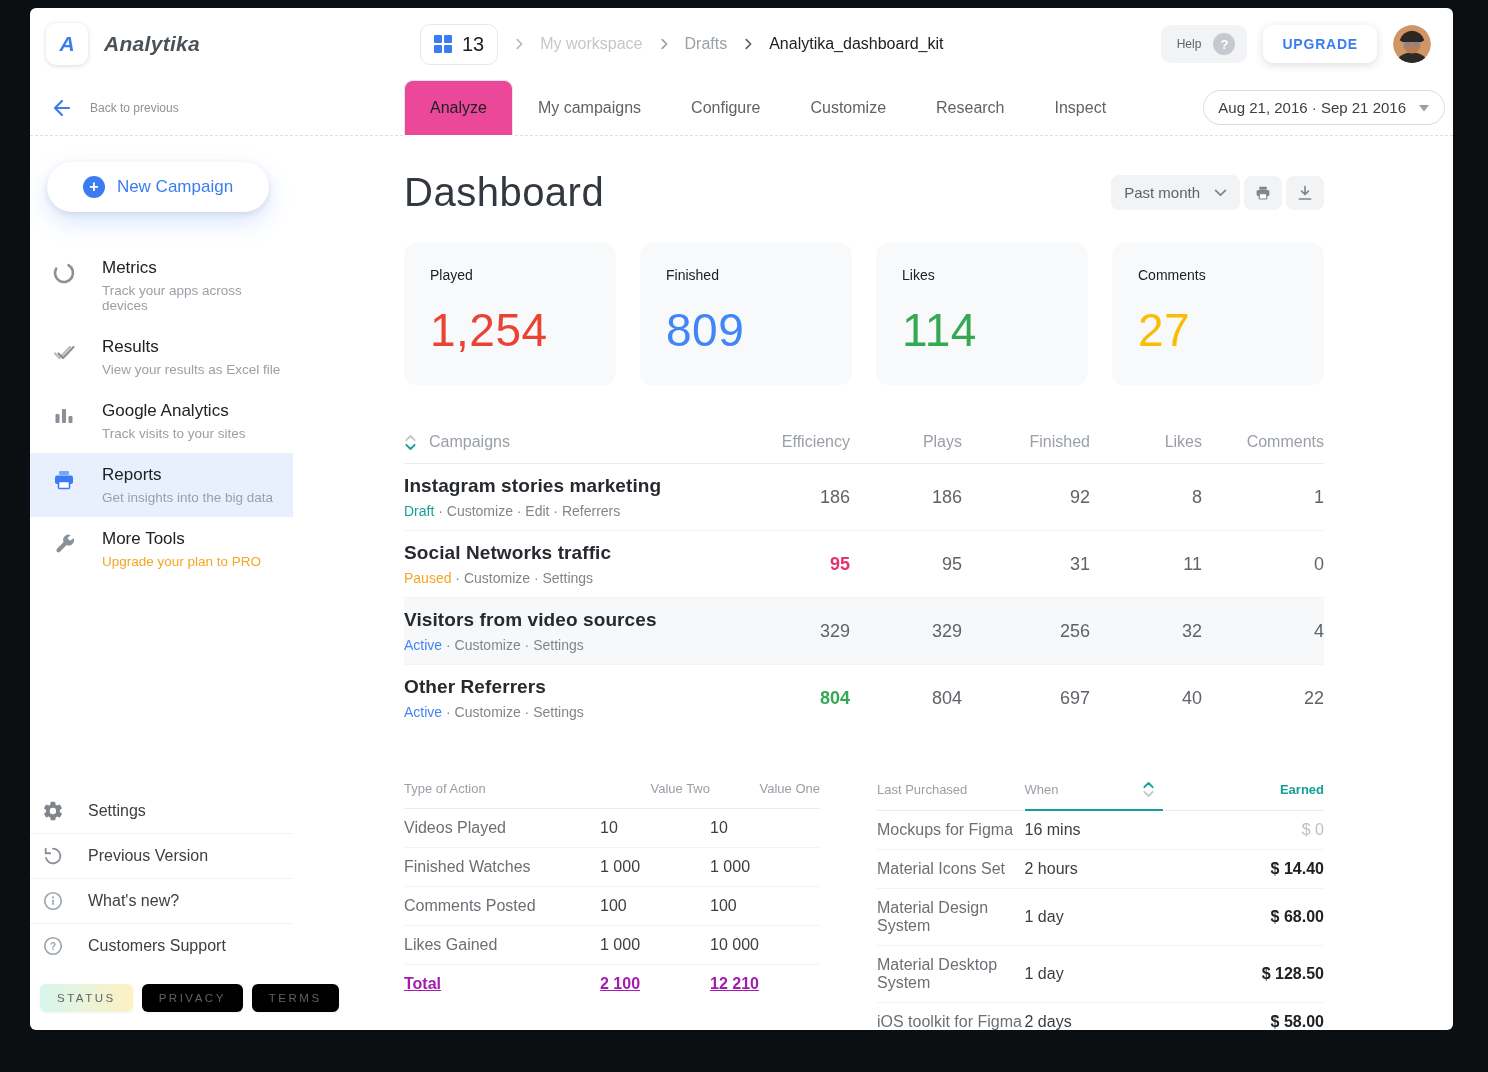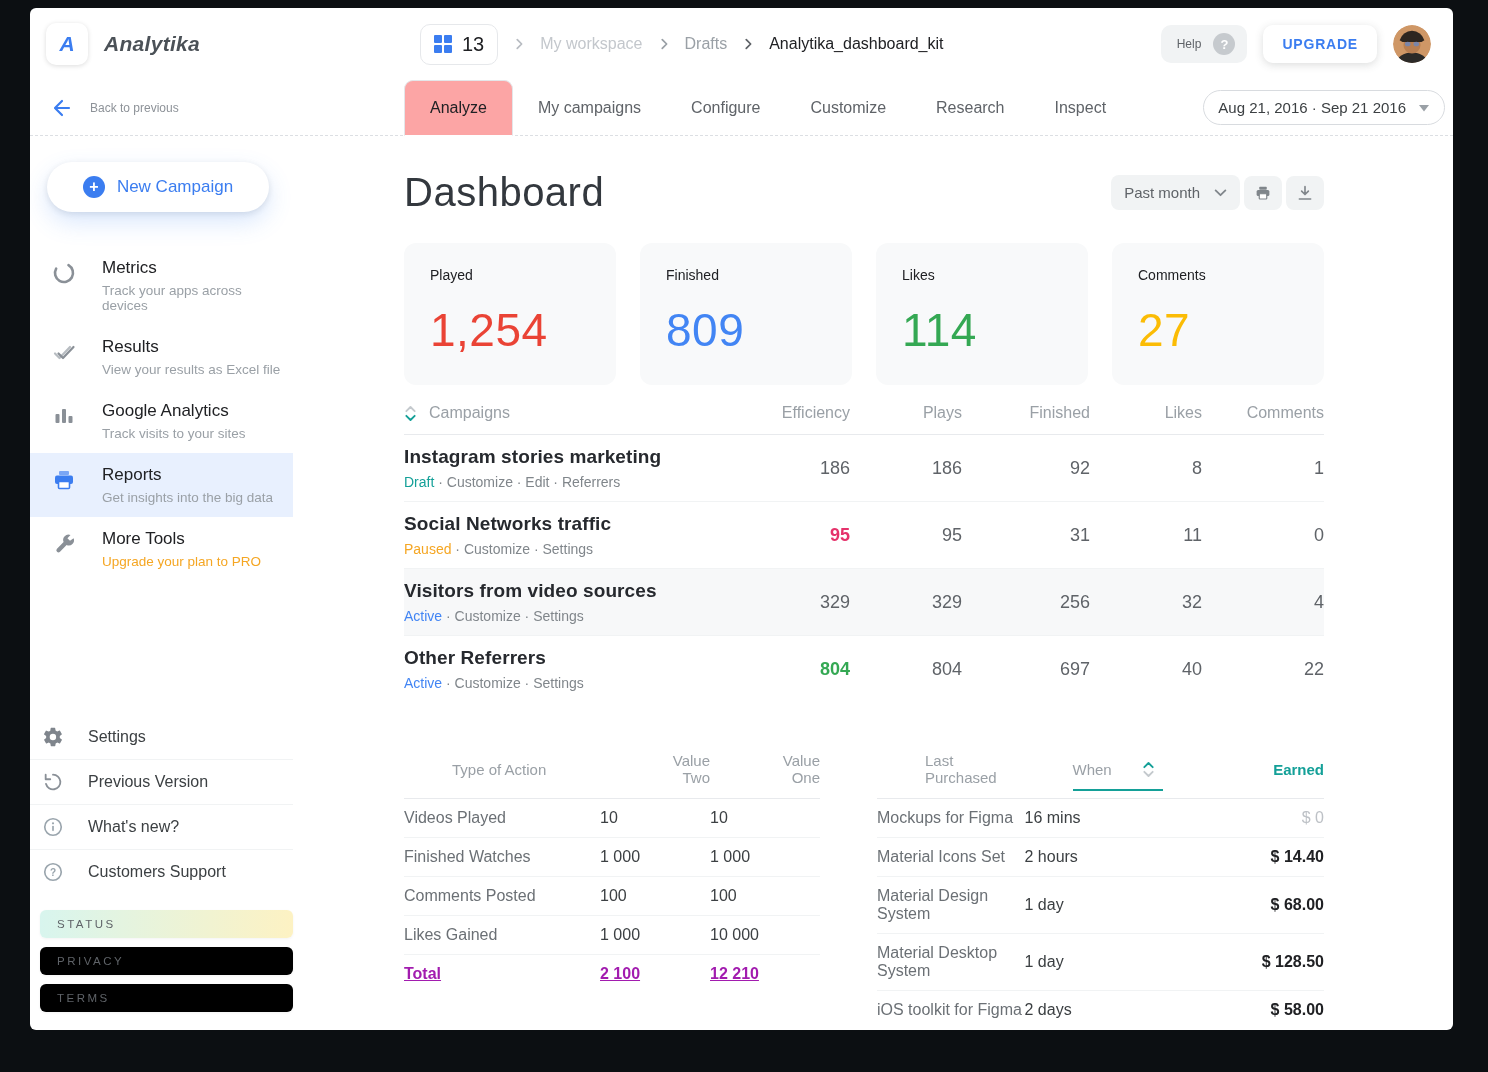--- a/index.html
+++ b/index.html
@@ -35,21 +35,21 @@
                  font-size:14px; letter-spacing:.8px; cursor:pointer; }
   .avatar { width:38px; height:38px; border-radius:50%; overflow:hidden; cursor:pointer; }
 
   
   .navrow { height:56px; display:flex; align-items:stretch; border-bottom:1px dashed #dcdfe3; }
   .back-group { width:374px; display:flex; align-items:center; padding-left:20px; gap:16px; cursor:pointer; }
   .back-label { font-size:12px; color:#8d9298; }
   .tabs { display:flex; align-items:stretch; }
   .tab { display:flex; align-items:center; padding:0 25px; font-size:16px; color:#5f6368; cursor:pointer; }
   .tab.active { border:1px solid #e4e6e9; border-bottom:1px solid #fff; border-radius:9px 9px 0 0;
-                margin-bottom:-1px; color:#202124; background:#fca5a5; }
+                margin-bottom:-1px; color:#202124; background:#ec4899; }
   .navrow-right { flex:1; display:flex; align-items:center; justify-content:flex-end; padding-right:8px; }
   .date-pill { display:flex; align-items:center; gap:12px; border:1px solid #d8dbdf; border-radius:18px;
                padding:8px 14px; font-size:15px; color:#3c4043; cursor:pointer; }
 
   
   .content { display:flex; height:894px; }
   .sidebar { width:374px; display:flex; flex-direction:column; padding-top:26px; }
   .new-campaign { margin-left:17px; width:222px; height:50px; border-radius:25px; background:#fff; border:none;
                   box-shadow:0 10px 24px rgba(66,133,244,.20), 0 2px 6px rgba(0,0,0,.10);
                   display:flex; align-items:center; justify-content:center; gap:12px;
@@ -61,63 +61,63 @@
   .nav-item.active { background:#e8f0fe; }
   .nav-icon { width:24px; height:24px; flex:0 0 24px; margin-top:3px; }
   .nav-title { font-size:17px; color:#202124; }
   .nav-sub { font-size:13.5px; color:#9aa0a6; margin-top:5px; }
   .side-spacer { flex:1; }
   .side-bottom { width:263px; }
   .side-link { display:flex; align-items:center; gap:24px; padding:11px 0 11px 12px;
                border-top:1px solid #f1f3f4; font-size:16px; color:#3c4043; cursor:pointer; }
   .side-link:first-child { border-top:none; }
   .side-link .nav-icon { margin-top:0; width:22px; height:22px; flex-basis:22px; }
-  .side-footer { display:flex; gap:9px; margin:16px 0 18px 10px;flex-direction:column; }
+  .side-footer { display:flex; gap:9px; margin:16px 0 18px 10px; }
   .foot-pill { padding:8px 17px; border-radius:6px; font-size:11.5px; letter-spacing:2.5px;
                color:#5f6368; background:#000000; box-shadow:0 1px 3px rgba(0,0,0,.05); cursor:pointer; }
   .foot-pill.status { background:linear-gradient(90deg,#d8f5ee,#fdf2c3); }
 
   
   .main { width:920px; padding-top:34px; }
   .title-row { display:flex; align-items:center; justify-content:space-between; }
   .page-title { font-size:40px; font-weight:300; color:#33383e; letter-spacing:.5px; }
   .title-controls { display:flex; align-items:center; gap:4px; }
   .period-pill { display:flex; align-items:center; gap:14px; background:#f1f3f4; border-radius:8px;
                  padding:9px 13px; font-size:15px; color:#5f6368; cursor:pointer; }
   .icon-btn { width:38px; height:34px; background:#f1f3f4; border:none; border-radius:8px;
               display:flex; align-items:center; justify-content:center; cursor:pointer; }
 
   .stats-row { margin-top:28px; display:grid; grid-template-columns:repeat(4,1fr); gap:24px; }
   .stat-card { background:#f8f9fa; border-radius:12px; padding:24px 26px 28px; }
   .stat-label { font-size:14px; color:#202124; }
   .stat-value { font-size:46px; margin-top:20px; letter-spacing:.5px; }
 
   
-  .camp-table { margin-top:19px; }
+  .camp-table { margin-top:48px; }
   .camp-head { display:grid; grid-template-columns:1fr 112px 112px 128px 112px 122px;
                align-items:center; padding-bottom:12px; border-bottom:1px solid #e8eaed; }
   .camp-head .h { font-size:16px; color:#9aa0a6; text-align:right; }
   .camp-head .h-first { display:flex; align-items:center; gap:12px; text-align:left; cursor:pointer; }
   .camp-row { display:grid; grid-template-columns:1fr 112px 112px 128px 112px 122px;
               align-items:center; border-bottom:1px solid #f1f3f4; padding:11px 0; }
   .camp-row:last-child { border-bottom:none; }
   .camp-row.shaded { background:#f7f8f9; }
   .camp-name { font-size:19px; font-weight:bold; color:#26292e; letter-spacing:.1px; }
   .camp-sub { font-size:14px; color:#80868b; margin-top:6px; }
   .camp-sub .status { font-weight:normal; }
   .num { font-size:18px; color:#5f6368; text-align:right; }
 
   
   .bottom-tables { display:flex; gap:57px; margin-top:50px; }
   .mini-table.left { width:416px; }
   .mini-table.right { width:447px; }
   .mini-head { display:grid; align-items:center; padding-bottom:12px; border-bottom:1px solid #e8eaed; }
   .mini-table.left  .mini-head, .mini-table.left  .mini-row { grid-template-columns:1fr 110px 110px; }
   .mini-table.right .mini-head, .mini-table.right .mini-row { grid-template-columns:1fr 152px 1fr; }
-  .mini-head .h { font-size:15px; color:#9aa0a6; text-align:right;margin-left:48px; }
+  .mini-head .h { font-size:13px; color:#9aa0a6; text-align:right; }
   .mini-head .h-first { text-align:left; }
   .mini-head .h-when { text-align:left; display:flex; align-items:center; justify-content:space-between;
                        position:relative; cursor:pointer; }
   .mini-head .h-when::after { content:""; position:absolute; left:0; right:14px; bottom:-13px; height:2px; background:#14a098; }
   .mini-head .h-earned { color:#14a098; font-weight:bold; }
   .mini-row { display:grid; align-items:center; padding:10px 0; border-bottom:1px solid #f1f3f4; }
   .mini-row:last-child { border-bottom:none; }
   .mini-row .c { font-size:16px; }
   .cell-name { color:#6b7075; }
   .cell-val { color:#3c4043; text-align:left; }

